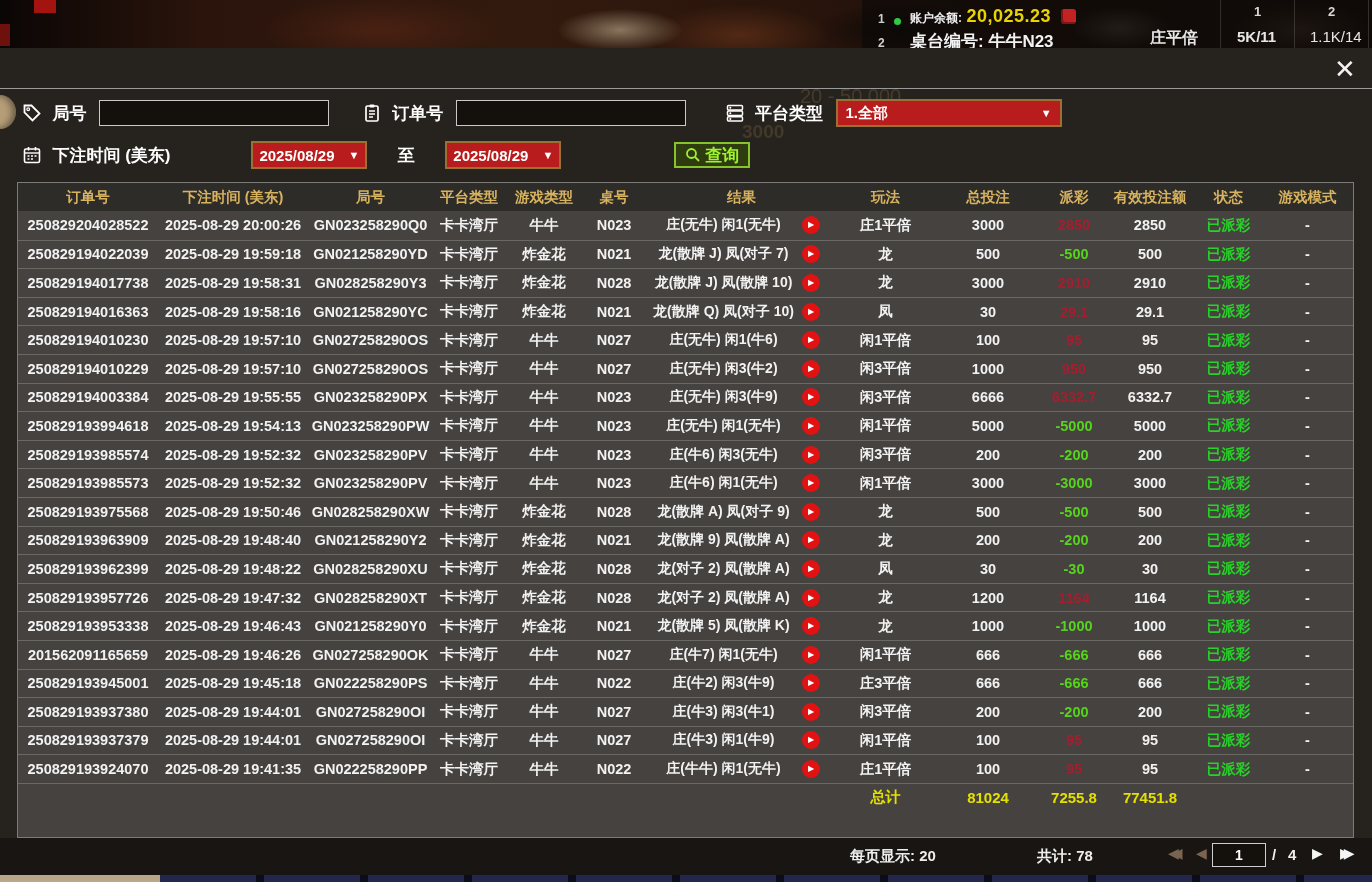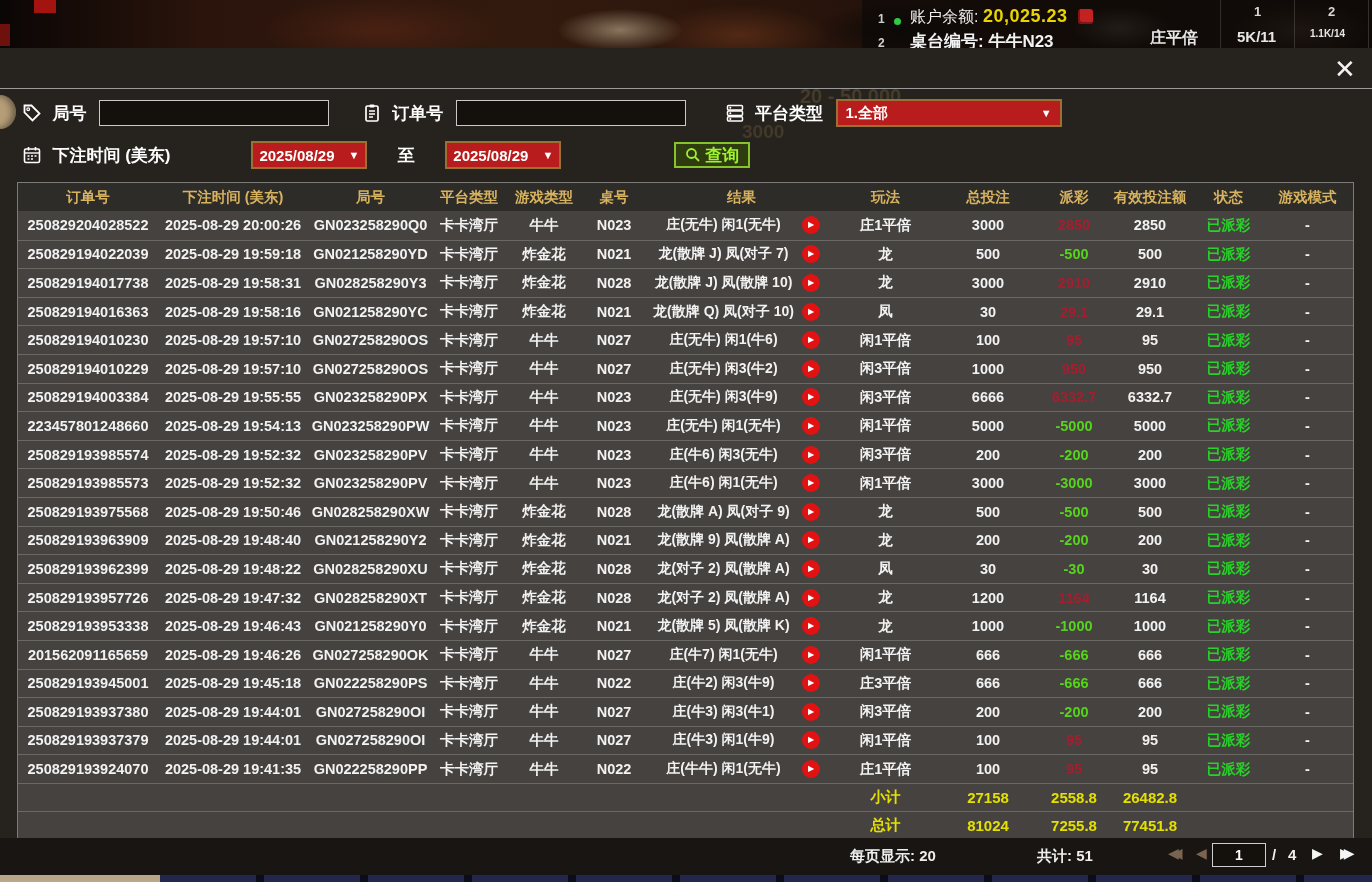--- a/index.html
+++ b/index.html
@@ -17,30 +17,30 @@
       radial-gradient(160px 45px at 380px 30px, rgba(80,35,20,.8), rgba(0,0,0,0) 75%),
       radial-gradient(120px 40px at 740px 35px, rgba(120,60,30,.5), rgba(0,0,0,0) 75%),
       linear-gradient(90deg,#0a0605 0px,#140a07 60px,#2a140c 200px,#331a0e 520px,#26130b 860px,#170d08 1372px);}
   .video-strip .red-chip1{position:absolute;left:34px;top:0;width:22px;height:13px;background:#a31410;}
   .video-strip .red-chip2{position:absolute;left:0;top:24px;width:10px;height:22px;background:#6e100c;}
   .info-panel{position:absolute;left:862px;top:0;width:510px;height:48px;background:rgba(12,10,8,.72);}
   .rownum1{position:absolute;left:16px;top:12px;color:#cfcfcf;font-size:12px;font-weight:700;}
   .rownum2{position:absolute;left:16px;top:36px;color:#cfcfcf;font-size:12px;font-weight:700;}
   .green-dot{position:absolute;left:32px;top:18px;width:7px;height:7px;border-radius:50%;background:#2ecc45;}
   .balance-line{position:absolute;left:48px;top:6px;white-space:nowrap;}
-  .balance-label{color:#efefef;font-size:16px;font-weight:400;}
+  .balance-label{color:#efefef;font-size:12px;font-weight:700;}
   .balance-value{color:#e8d400;font-size:18px;font-weight:800;letter-spacing:.5px;}
   .flag-badge{display:inline-block;width:15px;height:15px;border-radius:3px;background:#c42222;vertical-align:-2px;margin-left:6px;
     box-shadow:inset 2px -2px 0 rgba(0,0,0,.35);}
   .table-line{position:absolute;left:48px;top:30px;color:#f2f2f2;font-size:17px;font-weight:800;white-space:nowrap;}
   .bettype{position:absolute;left:288px;top:28px;color:#e6e6e6;font-size:16px;font-weight:800;}
   .limits-h1{position:absolute;left:392px;top:4px;color:#d9d9d9;font-size:13px;font-weight:700;}
   .limits-h2{position:absolute;left:466px;top:4px;color:#d9d9d9;font-size:13px;font-weight:700;}
   .limits-v1{position:absolute;left:375px;top:28px;color:#e6e6e6;font-size:15px;font-weight:700;}
-  .limits-v2{position:absolute;left:448px;top:28px;color:#e6e6e6;font-size:10px;font-weight:700;}
+  .limits-v2{position:absolute;left:448px;top:28px;color:#e6e6e6;font-size:15px;font-weight:400;}
   .vline{position:absolute;top:0;width:1px;height:48px;background:rgba(255,255,255,.15);}
 
   
   .bottom-strip{position:absolute;left:0;top:875px;width:1372px;height:7px;background:#20234a;}
   .bottom-strip::before{content:"";position:absolute;left:0;top:0;width:160px;height:7px;background:#b9a888;}
   .bottom-strip::after{content:"";position:absolute;left:160px;top:0;right:0;height:7px;
     background:repeating-linear-gradient(90deg,#23264d 0 96px,#0c0d1c 96px 104px);}
 
   
   .modal{position:absolute;left:0;top:48px;width:1372px;height:827px;background:#26231e;}
@@ -57,21 +57,21 @@
     font-size:14px;padding:0 6px;vertical-align:middle;margin-left:8px;}
   .sel-box{display:inline-flex;align-items:center;justify-content:space-between;vertical-align:middle;
     background:#b91c1c;border:2px solid #9a7034;color:#fff;font-weight:700;cursor:pointer;}
   .platform-sel{width:206px;height:24px;margin-left:8px;font-size:15px;padding:0 8px;}
   .date-sel{width:100px;height:24px;font-size:15px;padding:0 6px;}
   .sel-caret{font-size:11px;color:#fff;margin-left:6px;}
   .to-label{color:#fff;font-size:17px;font-weight:800;margin:0 26px 0 26px;vertical-align:middle;}
   .search-btn{display:inline-flex;align-items:center;gap:4px;height:26px;padding:0 9px;margin-left:0;
     background:#2e3c10;border:2px solid #86c32d;color:#9ef32f;font-size:17px;font-weight:800;cursor:pointer;
     vertical-align:middle;}
-  .faint-a{position:absolute;left:800px;top:-4px;color:rgba(140,115,75,.30);font-size:20px;font-weight:700;pointer-events:none;}
+  .faint-a{position:absolute;left:800px;top:-4px;color:rgba(140,115,75,.30);font-size:20px;font-weight:400;pointer-events:none;}
   .faint-b{position:absolute;left:742px;top:32px;color:rgba(140,115,75,.28);font-size:19px;font-weight:800;pointer-events:none;}
   .spacer1{display:inline-block;width:24px;}
   .spacer2{display:inline-block;width:30px;}
   .spacer-date{display:inline-block;width:72px;}
   .spacer-search{display:inline-block;width:104px;}
 
   
   .table-wrap{position:absolute;left:17px;top:134px;width:1337px;height:656px;
     border:1px solid #7d7b78;box-sizing:border-box;background:#454240;}
   .trow{display:grid;grid-template-columns:140px 150px 125px 72px 78px 62px 193px 95px 110px 62px 90px 67px 91px;
@@ -347,21 +347,21 @@
               <button class="play-btn">▶</button>
             </span>
             <span class="cell c-bet_type">闲3平倍</span>
             <span class="cell c-bet">6666</span>
             <span class="cell c-payout pay-pos">6332.7</span>
             <span class="cell c-valid">6332.7</span>
             <span class="cell c-status status-paid">已派彩</span>
             <span class="cell c-mode">-</span>
           </div>
           <div class="trow">
-            <span class="cell c-order">223457801248660</span>
+            <span class="cell c-order">250829193994618</span>
             <span class="cell c-time">2025-08-29 19:54:13</span>
             <span class="cell c-round">GN023258290PW</span>
             <span class="cell c-platform">卡卡湾厅</span>
             <span class="cell c-game">牛牛</span>
             <span class="cell c-table">N023</span>
             <span class="cell res-cell">
               <span class="res-text">庄(无牛) 闲1(无牛)</span>
               <button class="play-btn">▶</button>
             </span>
             <span class="cell c-bet_type">闲1平倍</span>
@@ -581,55 +581,40 @@
               <button class="play-btn">▶</button>
             </span>
             <span class="cell c-bet_type">庄1平倍</span>
             <span class="cell c-bet">100</span>
             <span class="cell c-payout pay-pos">95</span>
             <span class="cell c-valid">95</span>
             <span class="cell c-status status-paid">已派彩</span>
             <span class="cell c-mode">-</span>
           </div>
         </div>
-      <div class="trow total-row">
-        <span class="cell"></span>
-          <span class="cell"></span>
-          <span class="cell"></span>
-          <span class="cell"></span>
-        <span class="cell"></span>
-          <span class="cell"></span>
-          <span class="cell"></span>
-        <span class="cell">小计</span>
-        <span class="cell">27158</span>
-        <span class="cell">2558.8</span>
-        <span class="cell">26482.8</span>
-        <span class="cell"></span>
-          <span class="cell"></span>
-      </div>
       <div class="trow total-row">
         <span class="cell"></span>
           <span class="cell"></span>
           <span class="cell"></span>
           <span class="cell"></span>
         <span class="cell"></span>
           <span class="cell"></span>
           <span class="cell"></span>
         <span class="cell">总计</span>
         <span class="cell">81024</span>
         <span class="cell">7255.8</span>
         <span class="cell">77451.8</span>
         <span class="cell"></span>
           <span class="cell"></span>
       </div>
     </div>
 
     <div class="pagination">
       <span class="pg-size">每页显示: 20</span>
-      <span class="pg-total">共计: 51</span>
+      <span class="pg-total">共计: 78</span>
       <button class="pg-btn pg-dim pg-first">◀◀&nbsp;</button>
       <button class="pg-btn pg-dim pg-prev">◀</button>
       <input class="page-input" value="1" style="">
       <span class="pg-sep">/</span>
       <span class="pg-count">4</span>
       <button class="pg-btn pg-lit pg-next">▶</button>
       <button class="pg-btn pg-lit pg-last">▶▶&nbsp;</button>
     </div>
   </div>
 

